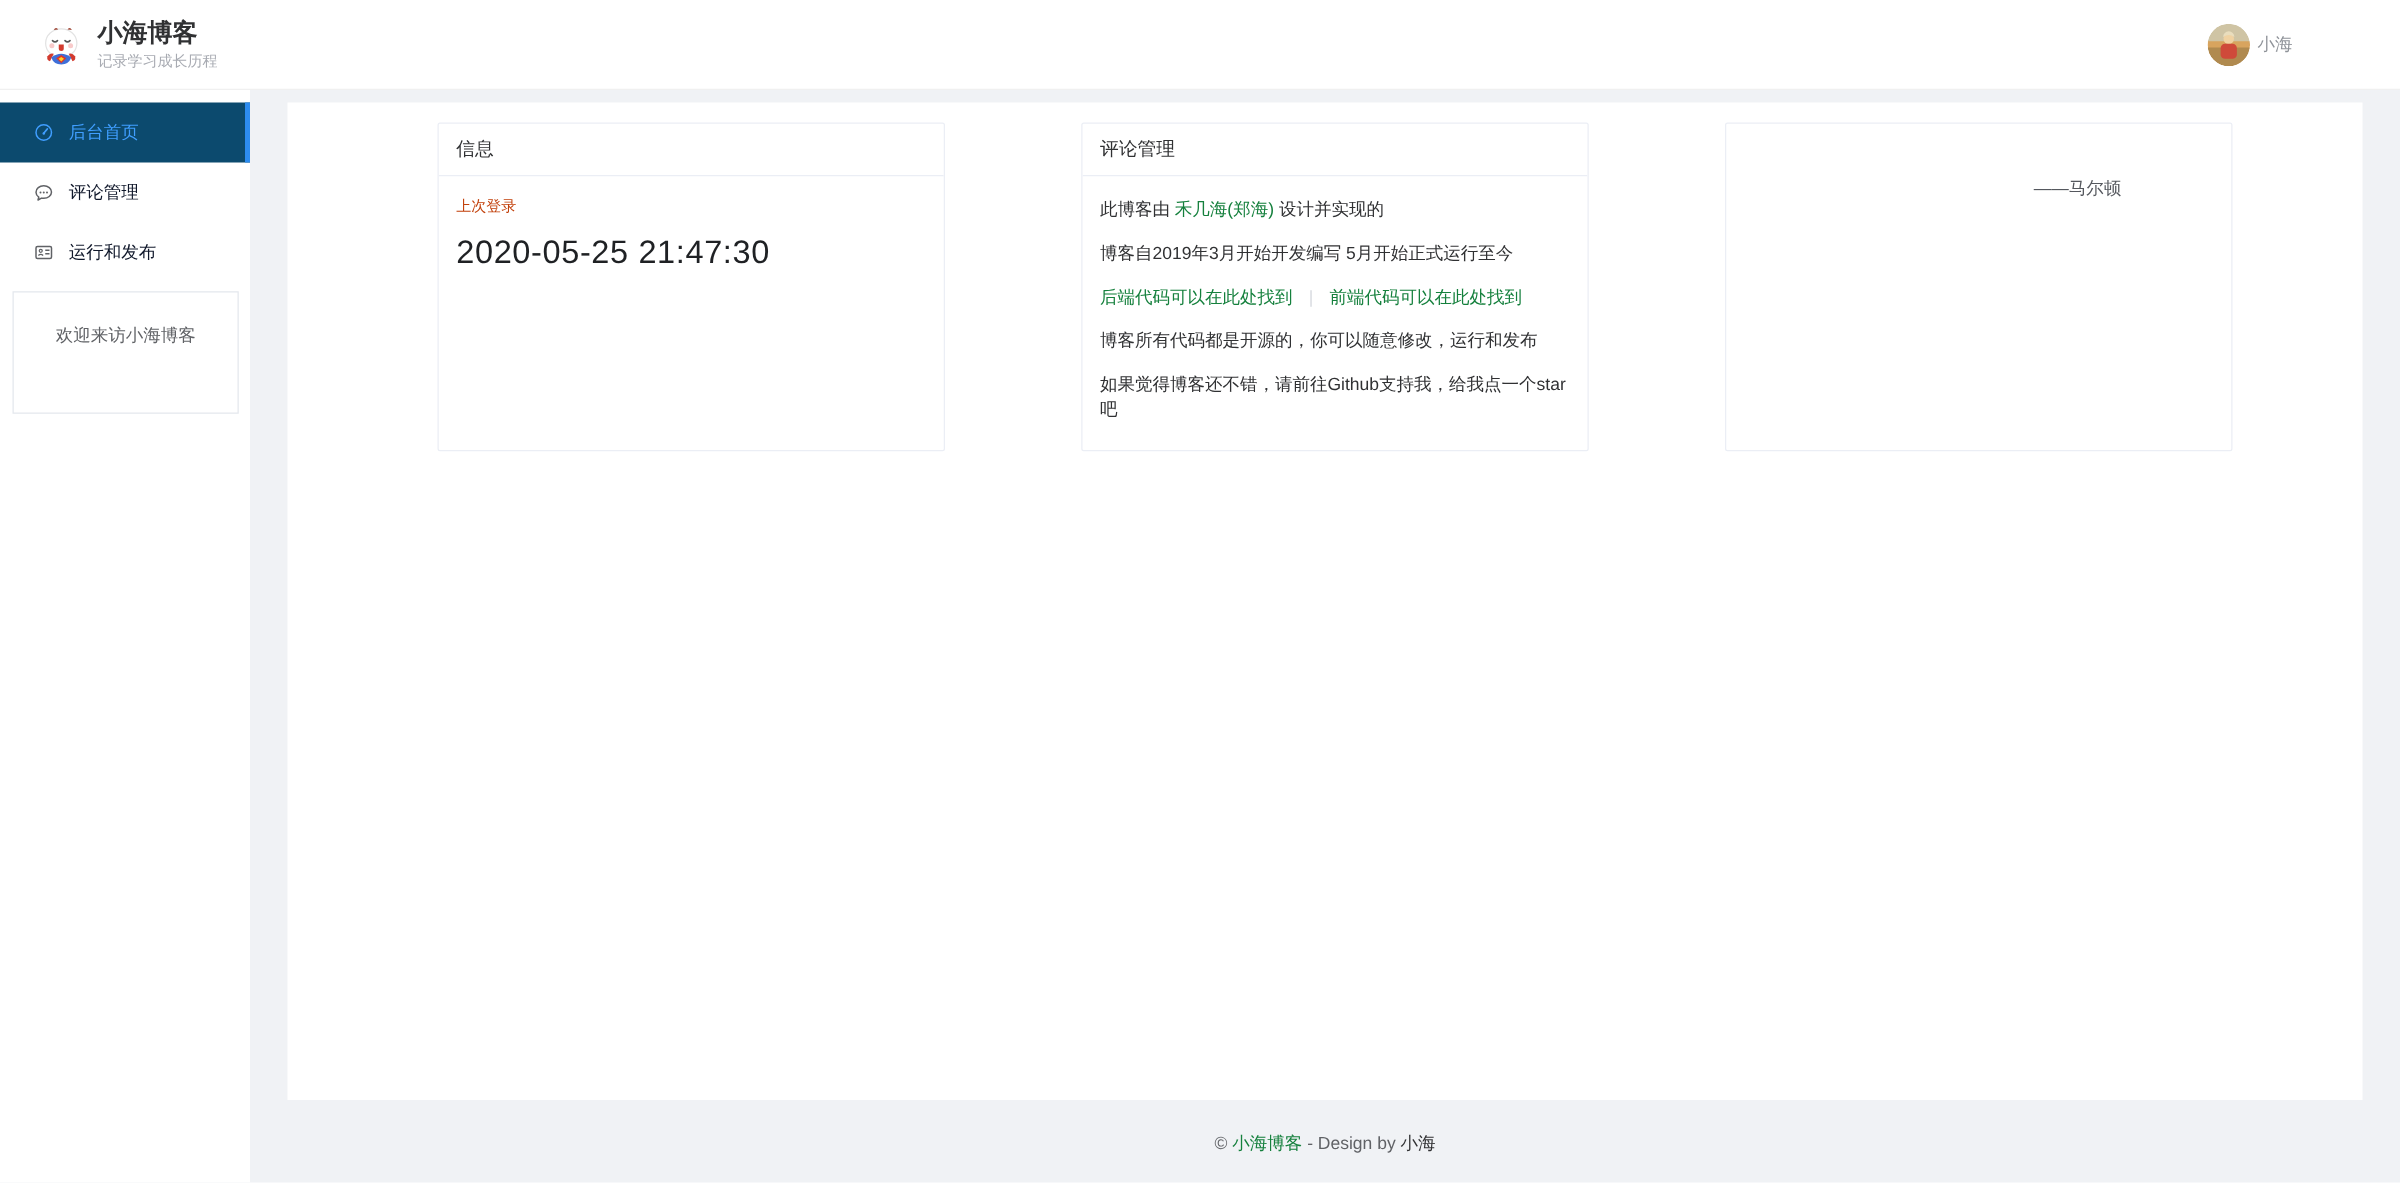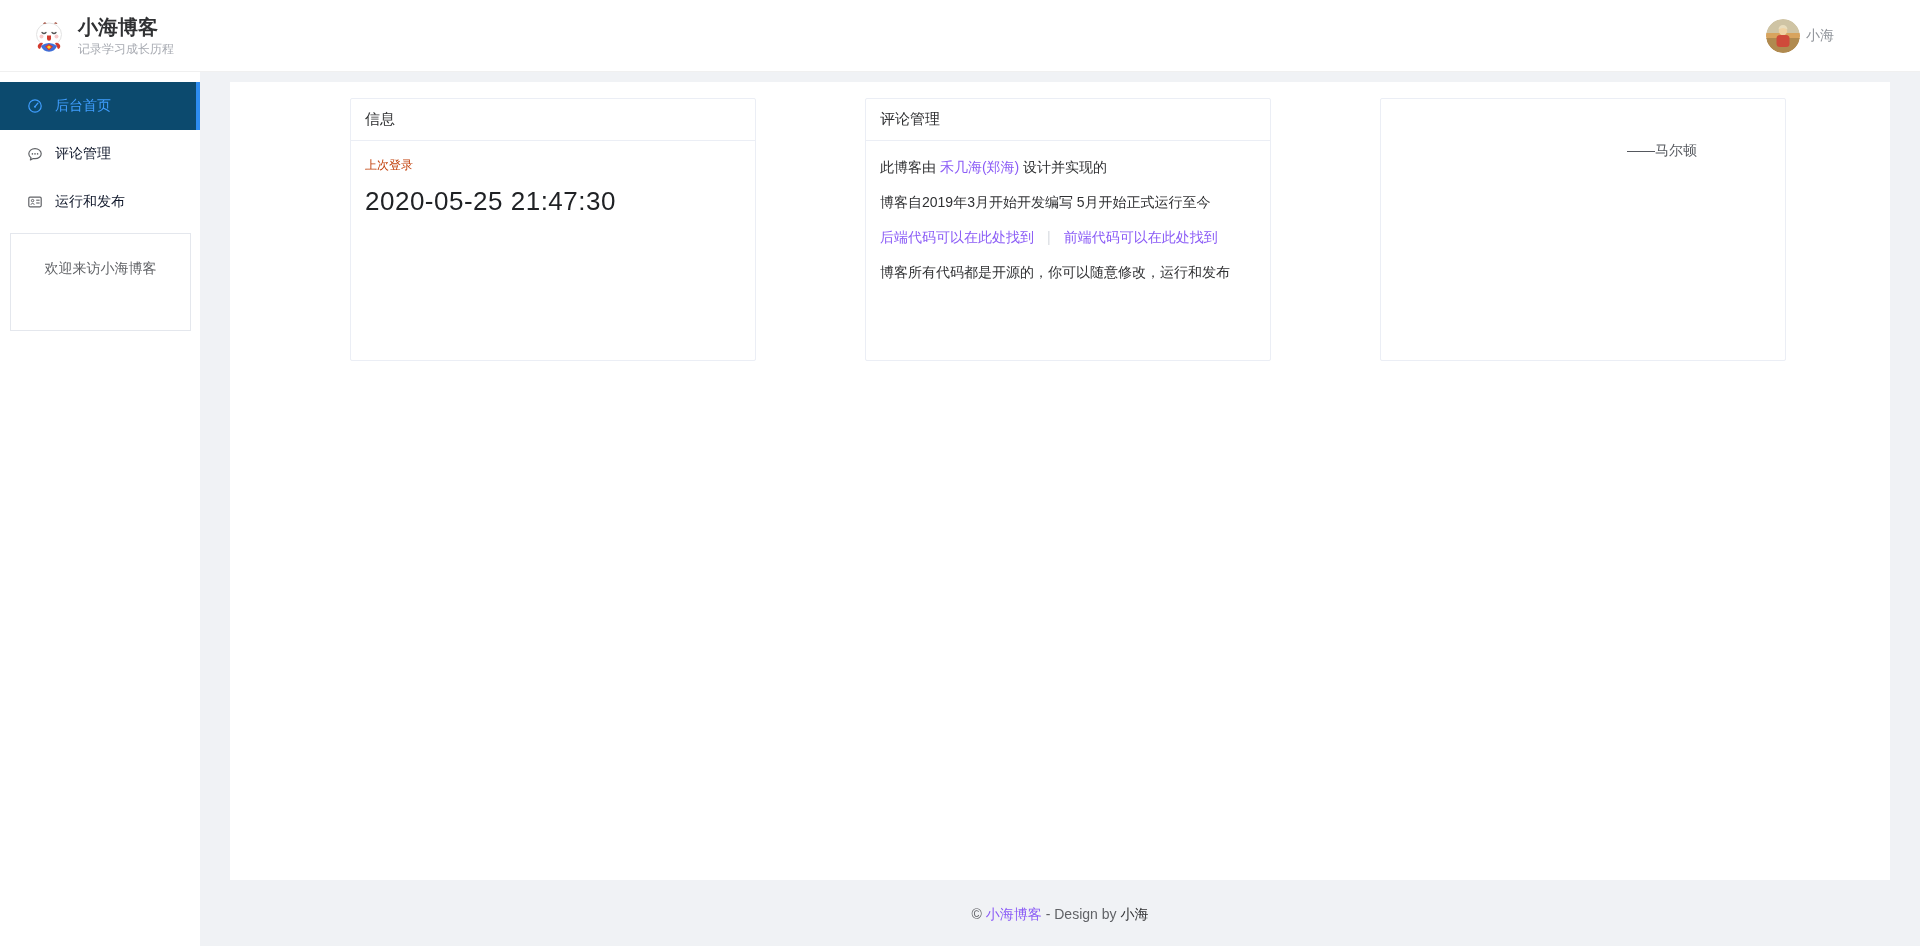--- a/index.html
+++ b/index.html
@@ -62,21 +62,21 @@
     padding: 11px 14px; border-bottom: 1px solid #ebeef5;
     font-size: 15px; color: #303133;
   }
   .card-body { padding: 16px 14px; }
 
   .last-login-label { font-size: 12px; color: #c2410c; }
   .last-login-time { font-size: 26px; color: #1f2124; margin-top: 12px; letter-spacing: 0.5px; }
 
   .about-body p { font-size: 14px; color: #303133; line-height: 20px; margin-bottom: 15px; }
   .about-body p:last-child { margin-bottom: 0; }
-  a.link { color: #8b5cf6; text-decoration: none; cursor: pointer; }
+  a.link { color: #15803d; text-decoration: none; cursor: pointer; }
   .link-sep { color: #d8dbe0; margin: 0 13px; }
 
   .quote-body { padding: 27px 24px; }
   .quote-text { font-size: 15px; font-style: italic; color: #55585e; line-height: 21px; }
   .quote-author { font-size: 14px; color: #55585e; text-align: right; margin-top: 16px; padding-right: 64px; }
 
   
   .footer {
     position: absolute; left: 230px; top: 880px; width: 1660px; height: 66px;
     text-align: center; padding-top: 26px; font-size: 14px; color: #606266;
@@ -172,20 +172,21 @@
       </div>
     </div>
 
     <div class="card">
       <div class="card-header">评论管理</div>
       <div class="card-body about-body">
         <p><span>此博客由 </span><a class="link">禾几海(郑海)</a><span> 设计并实现的</span></p>
         <p>博客自2019年3月开始开发编写 5月开始正式运行至今</p>
         <p><a class="link">后端代码可以在此处找到</a><span class="link-sep">|</span><a class="link">前端代码可以在此处找到</a></p>
         <p>博客所有代码都是开源的，你可以随意修改，运行和发布</p>
+        <p>如果觉得博客还不错，请前往Github支持我，给我点一个star吧</p>
       </div>
     </div>
 
     <div class="card">
       <div class="quote-body">
         <div class="quote-author">——马尔顿</div>
       </div>
     </div>
 
   </div>

